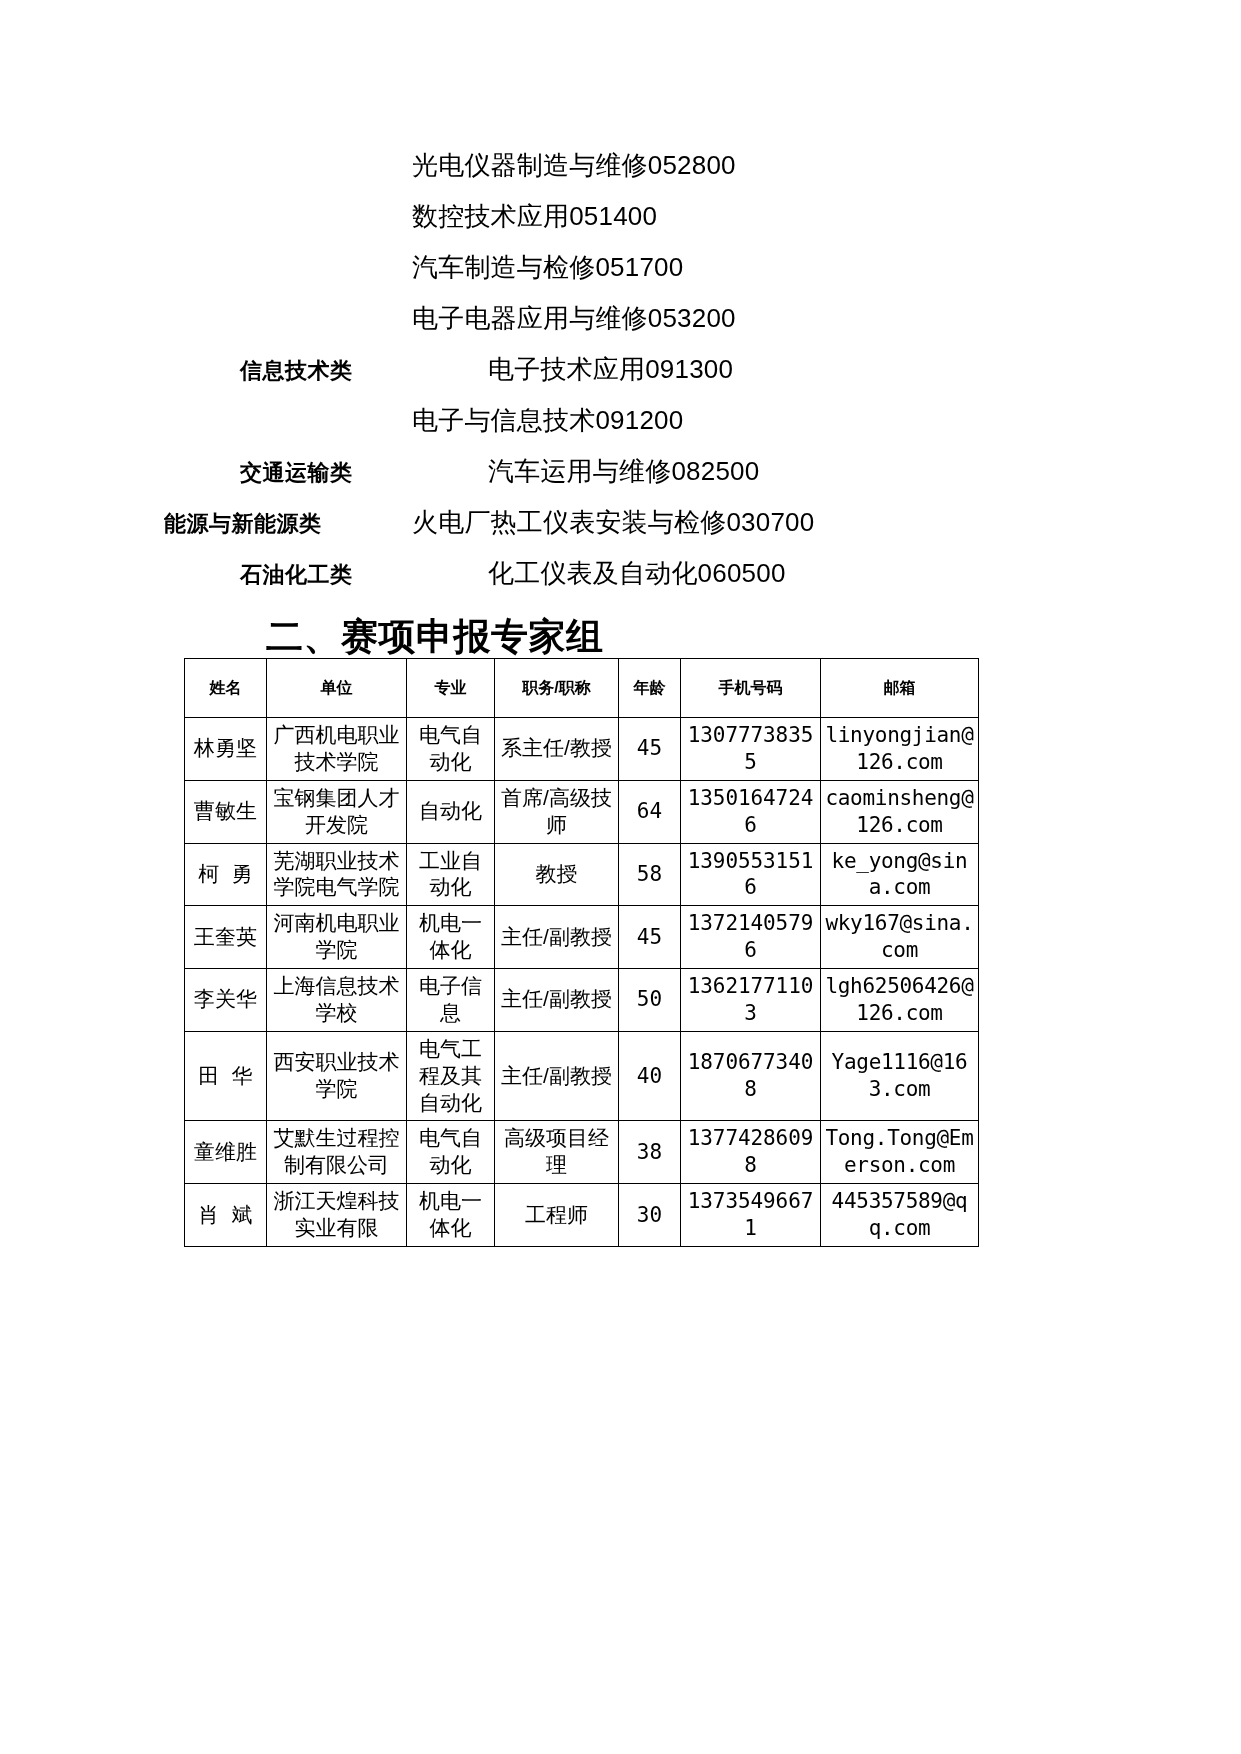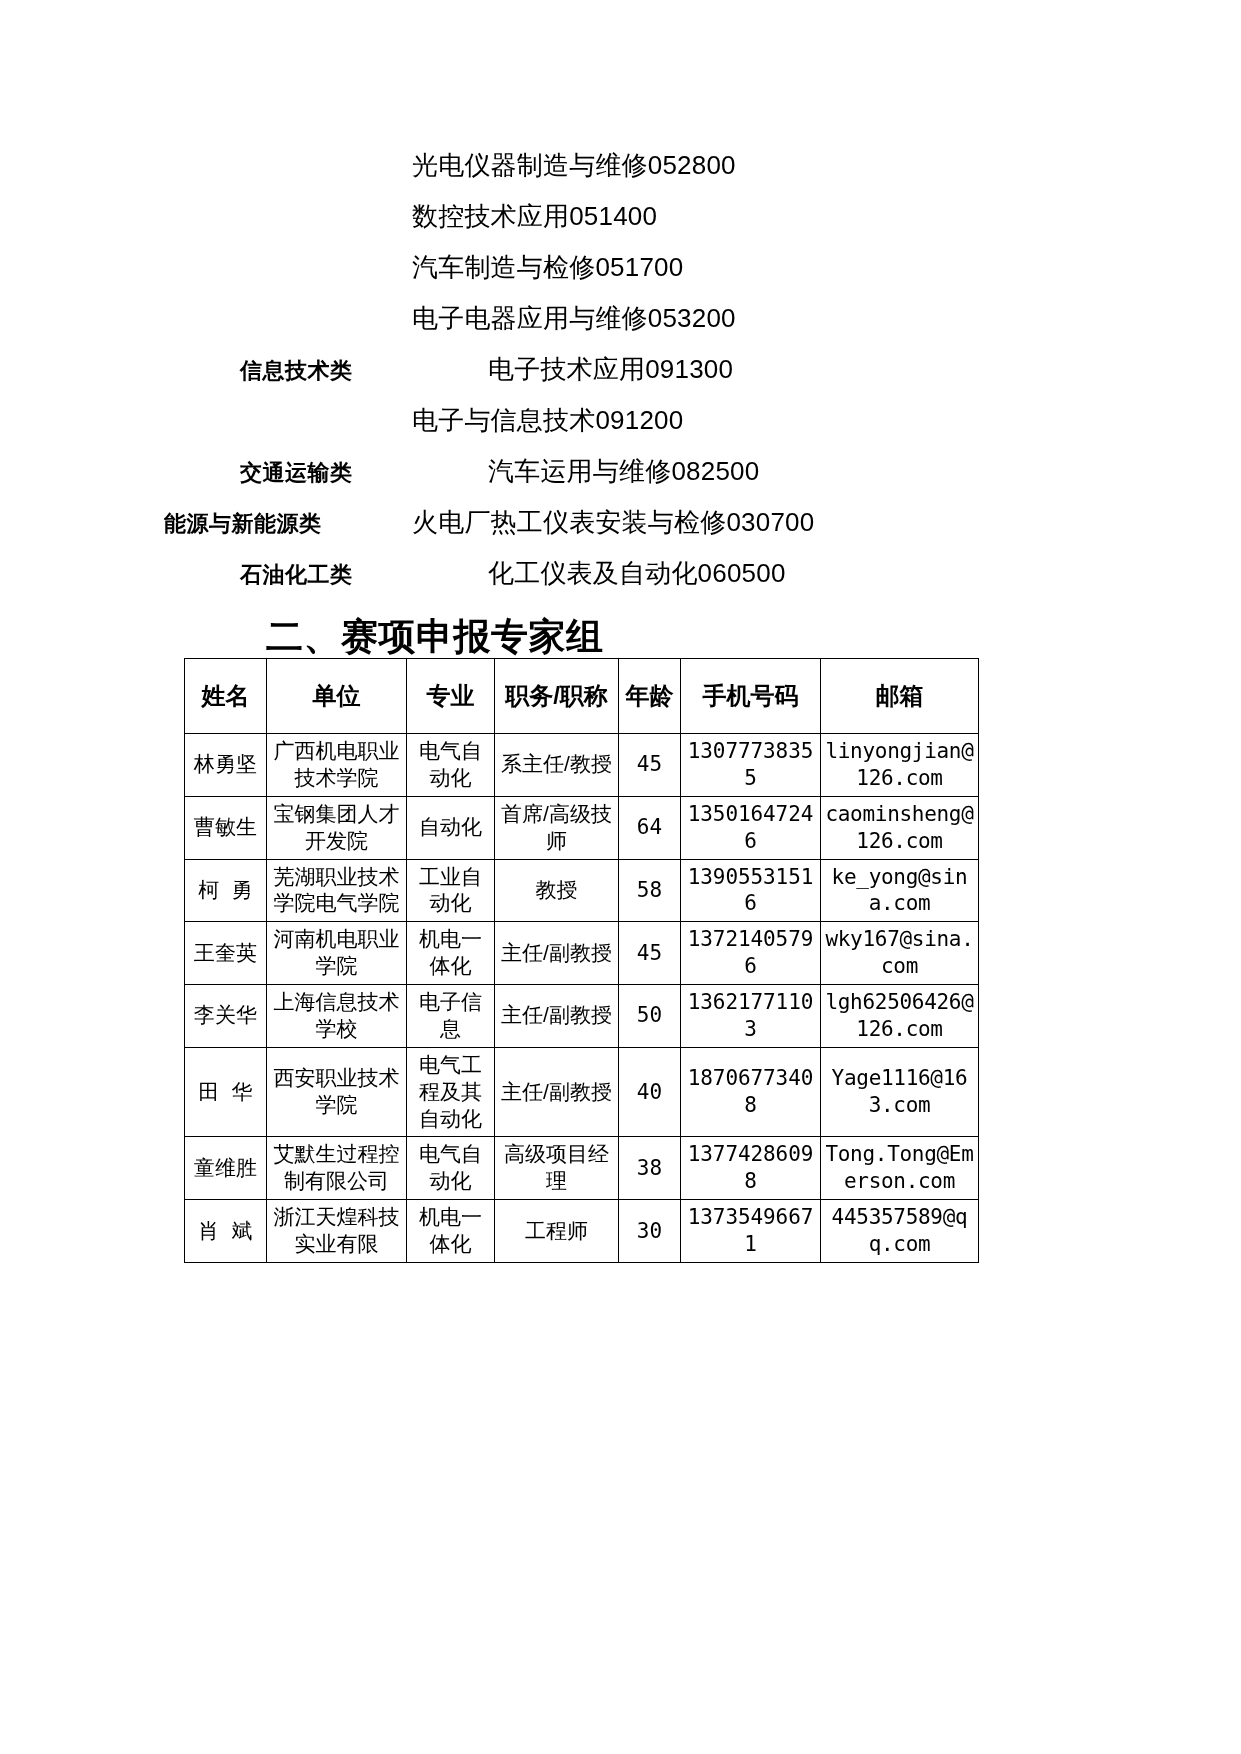--- a/index.html
+++ b/index.html
@@ -80,23 +80,23 @@
     border: 1.6px solid #000;
     text-align: center;
     vertical-align: middle;
     padding: 4px 2px;
     font-size: 21px;
     line-height: 1.28;
     word-break: break-all;
   }
   .experts-table th {
     font-weight: bold;
-    font-size: 24px;
+    font-size: 16px;
     height: 38px;
-    padding: 18px 2px;
+    padding: 10px 2px;
     white-space: nowrap;
   }
   .col-name   { width: 82px; }
   .col-unit   { width: 140px; }
   .col-major  { width: 88px; }
   .col-title  { width: 124px; }
   .col-age    { width: 62px; }
   .col-phone  { width: 140px; }
   .col-email  { width: 158px; }
 

